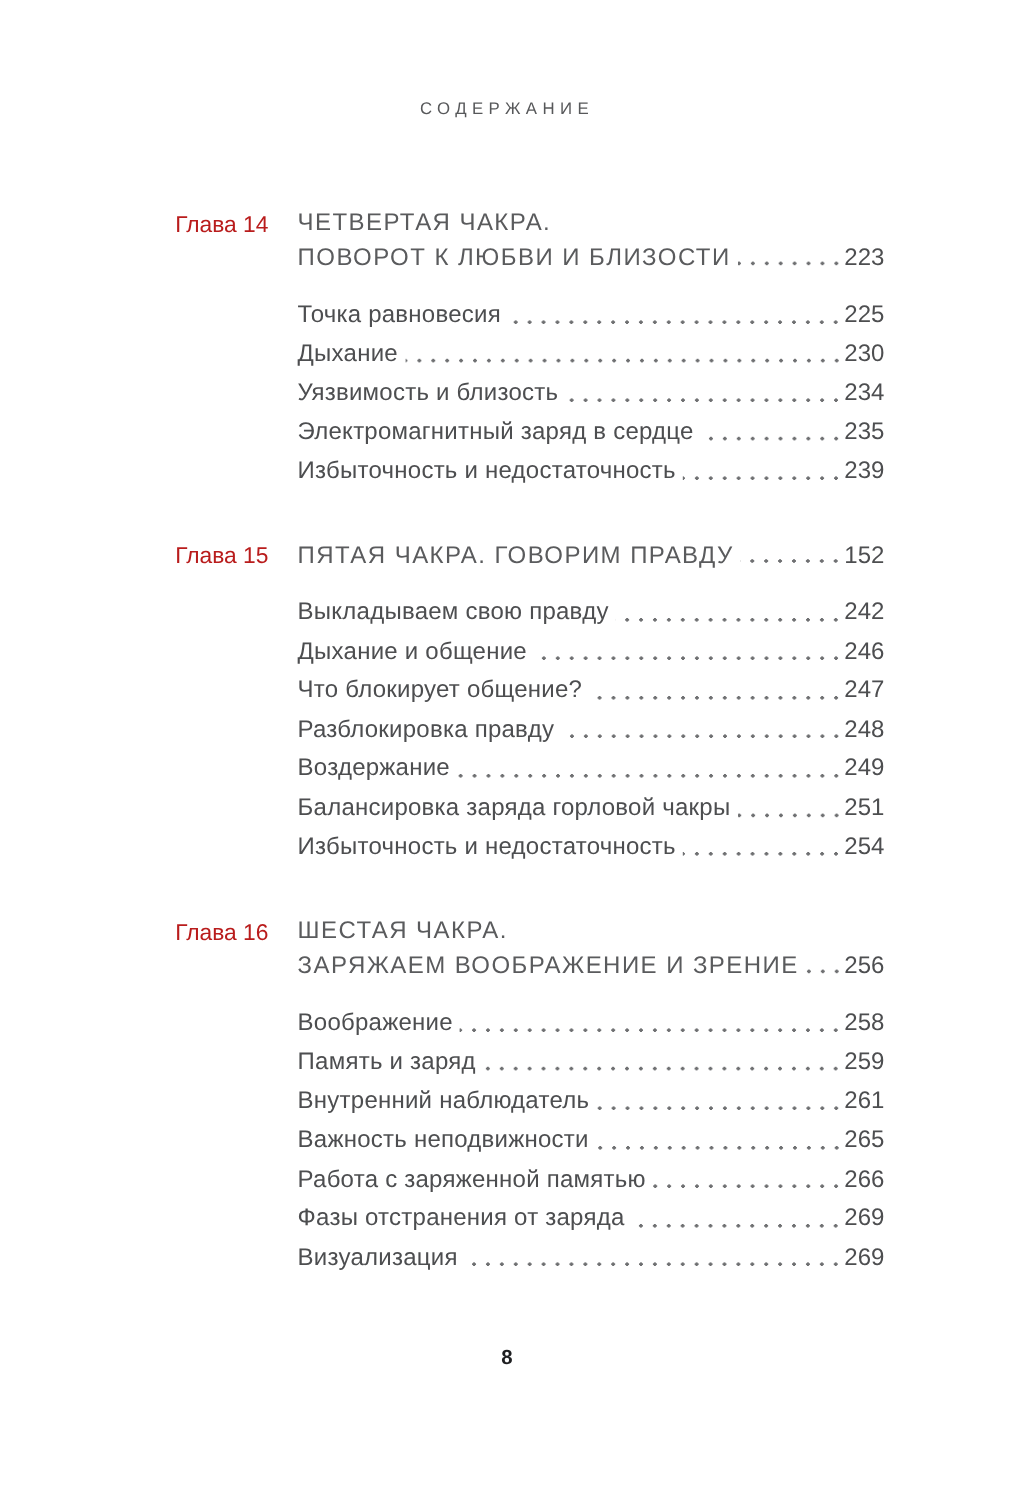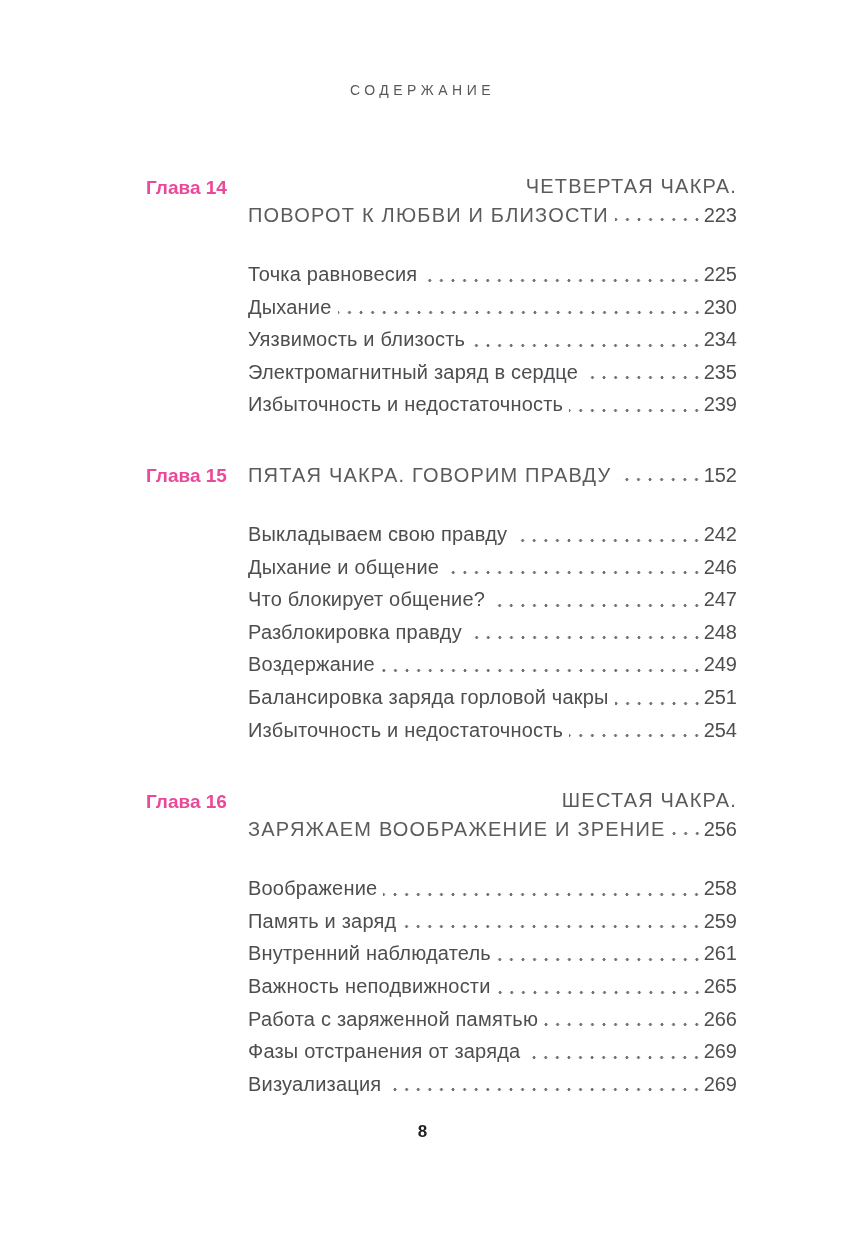--- a/index.html
+++ b/index.html
@@ -25,40 +25,39 @@
     left:146px;
     top:172px;
     width:591px;
   }
   .chapter{
     display:grid;
     grid-template-columns:102px 1fr;
     margin-bottom:40px;
   }
   .chapter-label{
-    font-weight:700;
+    font-weight:400;
     font-size:19px;
-    color:#ec4899;
+    color:#b91c1c;
     line-height:29px;
     padding-top:0.5px;
   }
   .chapter-body{min-width:0;}
   .title-row{
     display:flex;
     align-items:baseline;
     line-height:29px;
-    justify-content:flex-end;
   }
   .chapter-title{
     font-size:20px;
     color:#5a5b5d;
     letter-spacing:1.2px;
     white-space:nowrap;
   }
-  .items{margin-top:28px;}
+  .items{margin-top:16px;}
   .item-row{
     display:flex;
     align-items:baseline;
     line-height:32.6px;
   }
   .item-title{
     font-size:20px;
     color:#4d4e50;
     letter-spacing:0.2px;
     white-space:nowrap;

